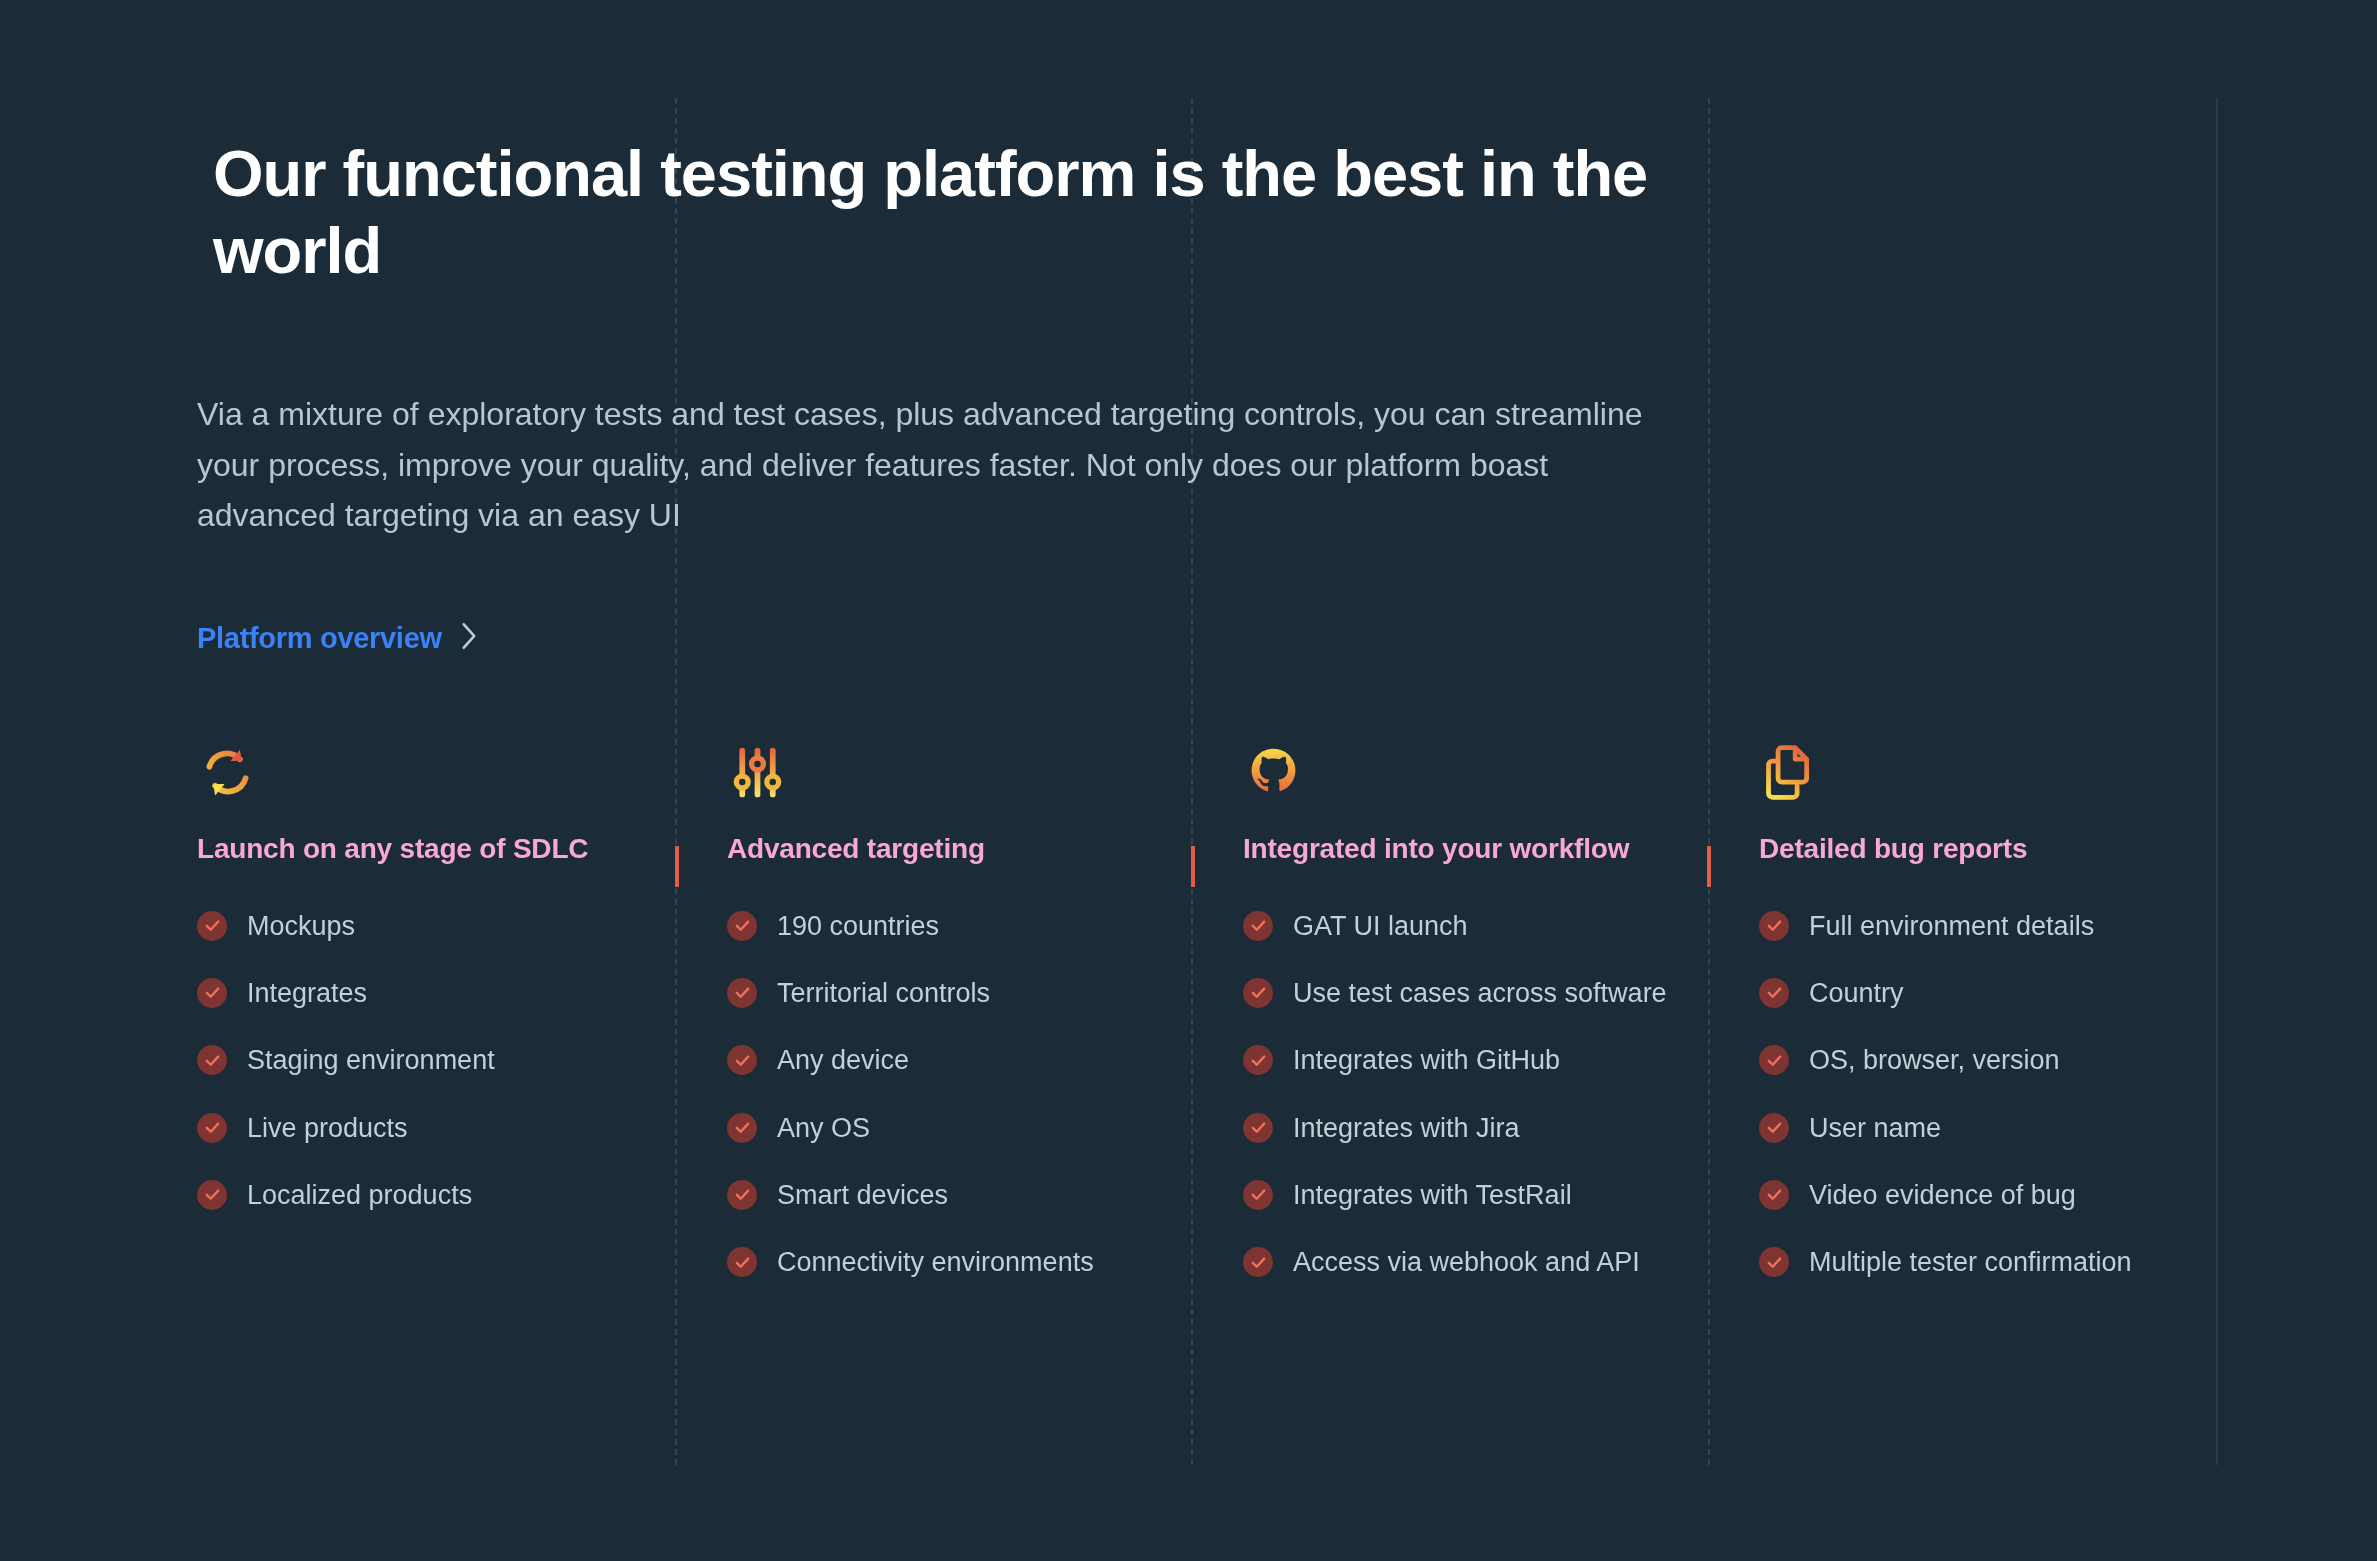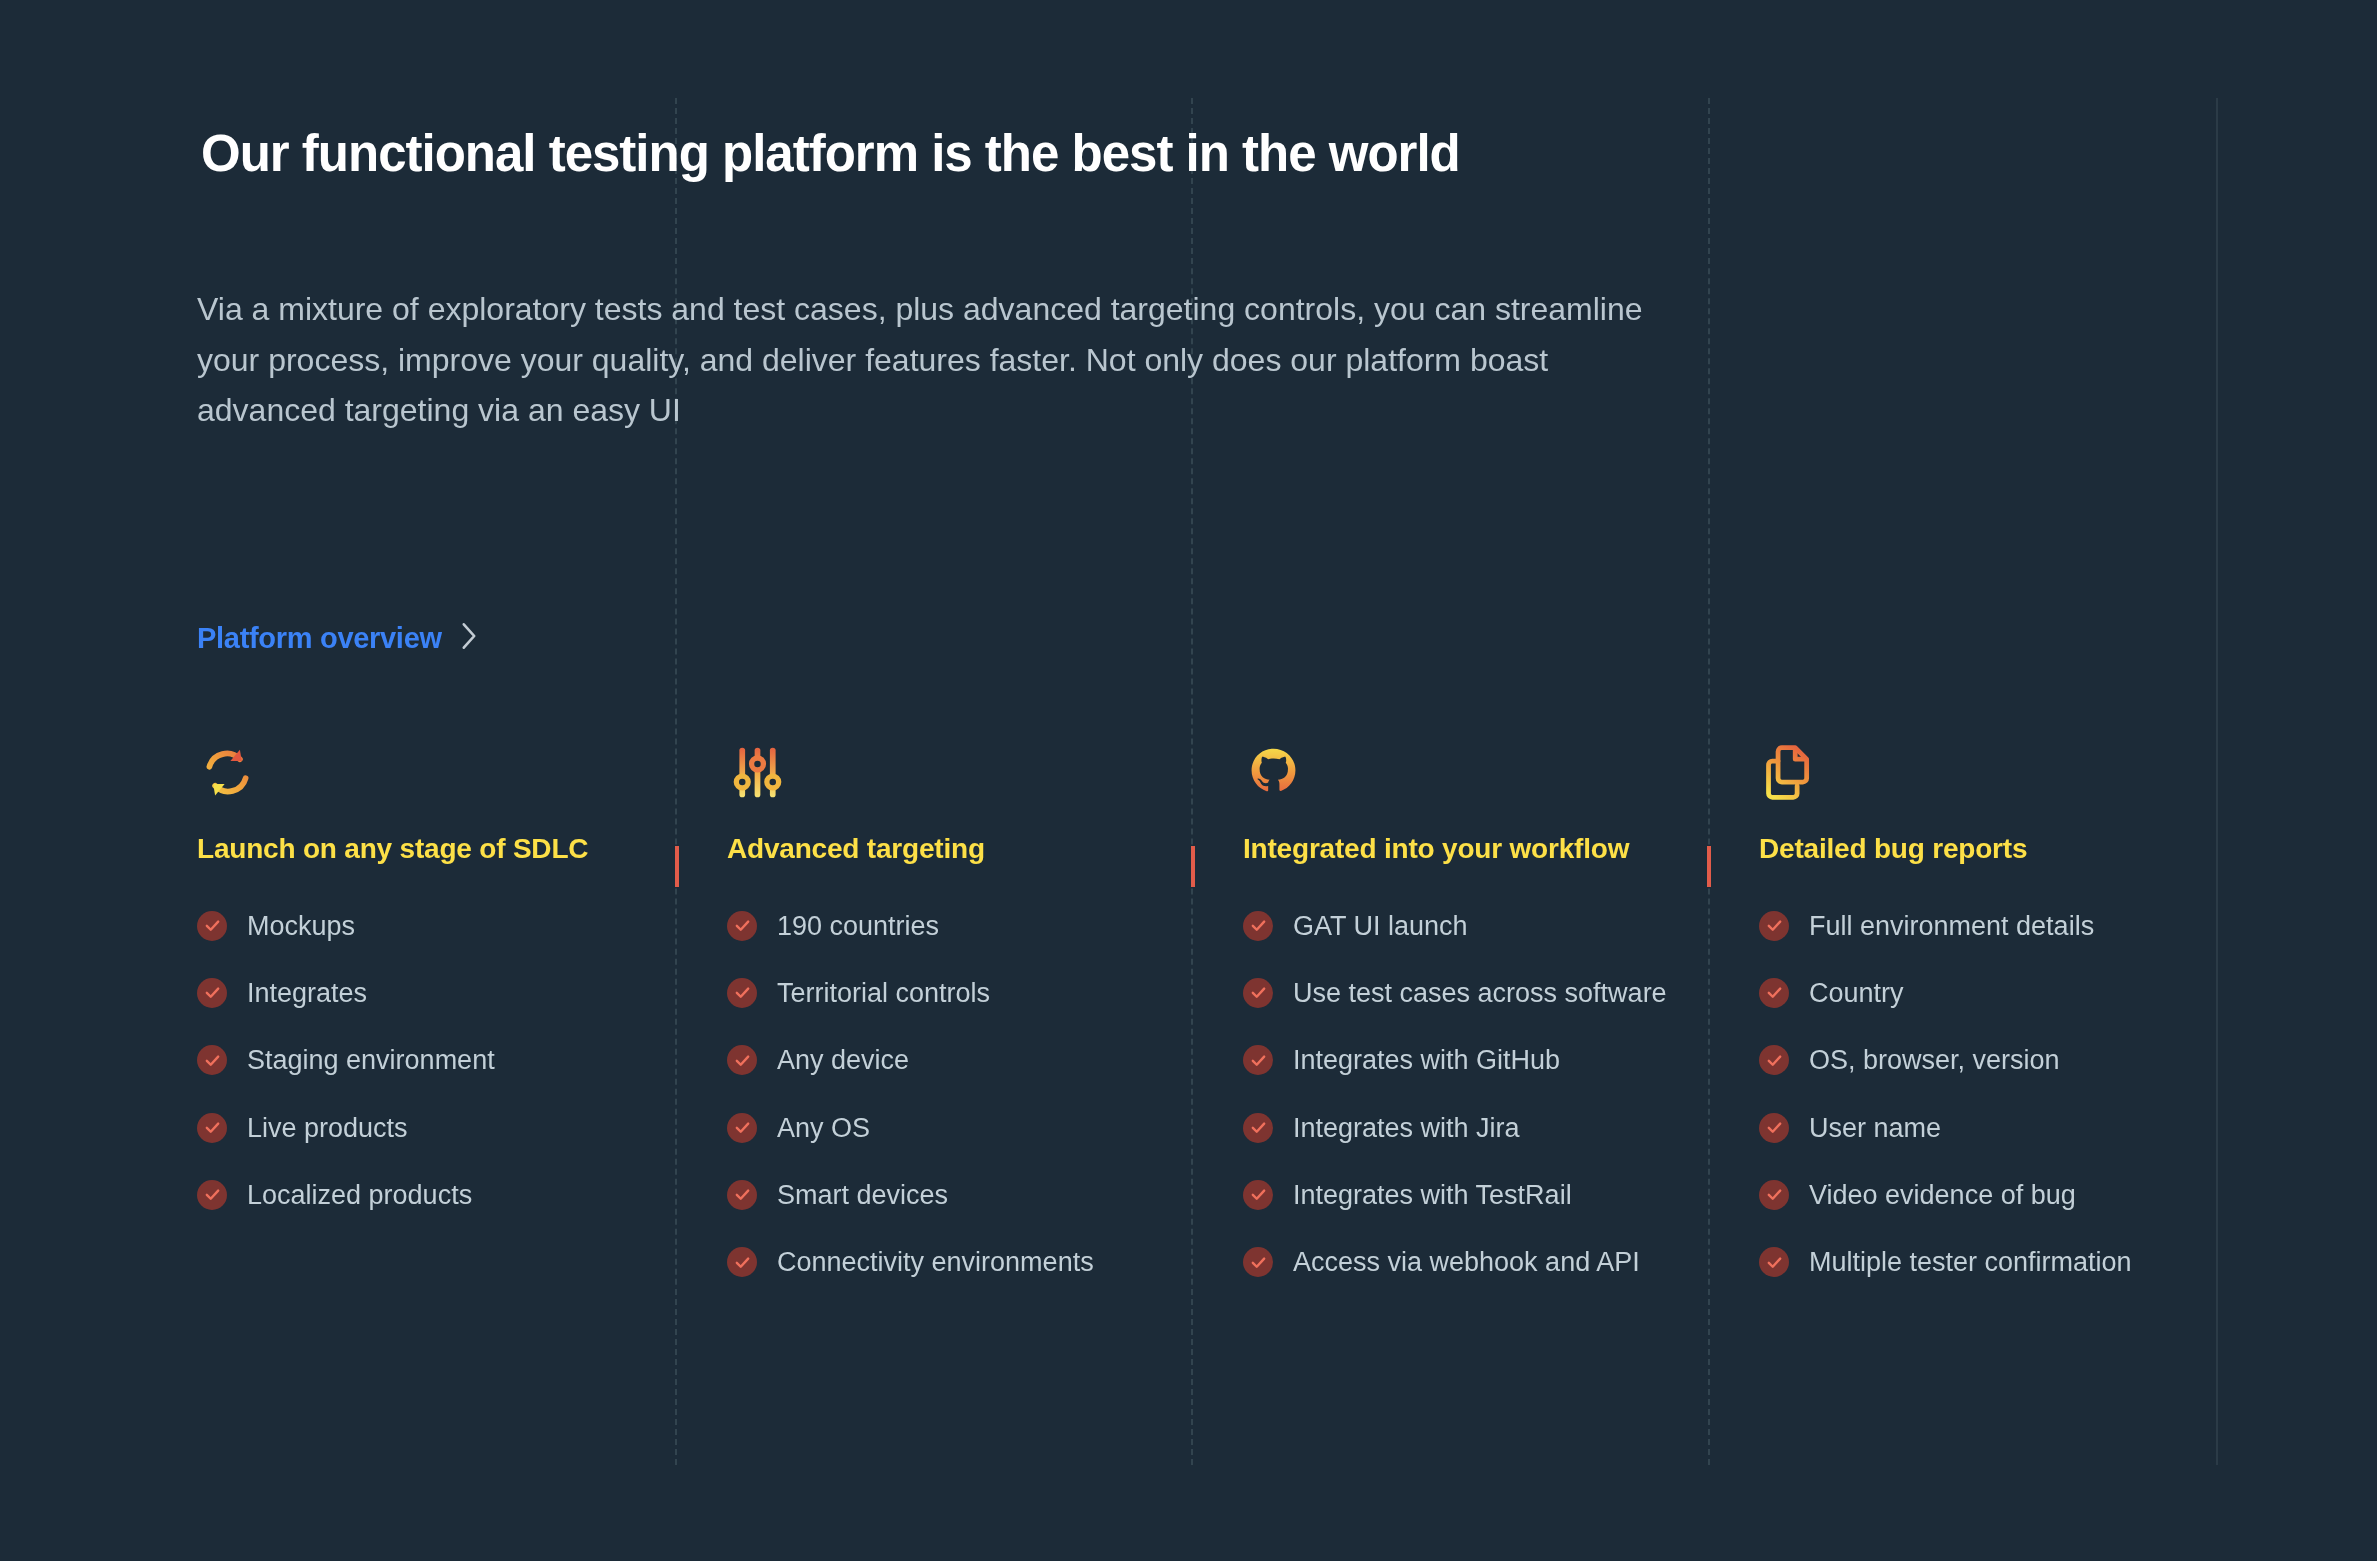--- a/index.html
+++ b/index.html
@@ -43,26 +43,26 @@
     height: 1561px;
   }
 
   .hero {
     position: absolute;
     left: 197px;
     top: 120px;
     width: 1486px;
   }
   .hero-title {
-    font-size: 51px;
+    font-size: 65px;
     line-height: 1.18;
     font-weight: bold;
     color: #ffffff;
     letter-spacing: -1px;
-    margin: 4px;
+    margin: 16px;
     max-width: 1466px;
   }
   .hero-body {
     margin: 0;
     margin-top: 100px;
     font-size: 32px;
     line-height: 1.58;
     color: #b9c6cf;
     max-width: 1473px;
     font-weight: 400;
@@ -112,21 +112,21 @@
     height: 69px;
     display: flex;
     align-items: center;
   }
   .col-icon svg { display: block; }
 
   .col-title {
     margin-top: 25px;
     font-size: 28px;
     font-weight: bold;
-    color: #fde047;
+    color: #f9a8d4;
     letter-spacing: -0.2px;
     line-height: 1.2;
   }
   
   .accent {
     position: absolute;
     width: 4px;
     height: 41px;
     background: #e25c4a;
     top: 108px;

